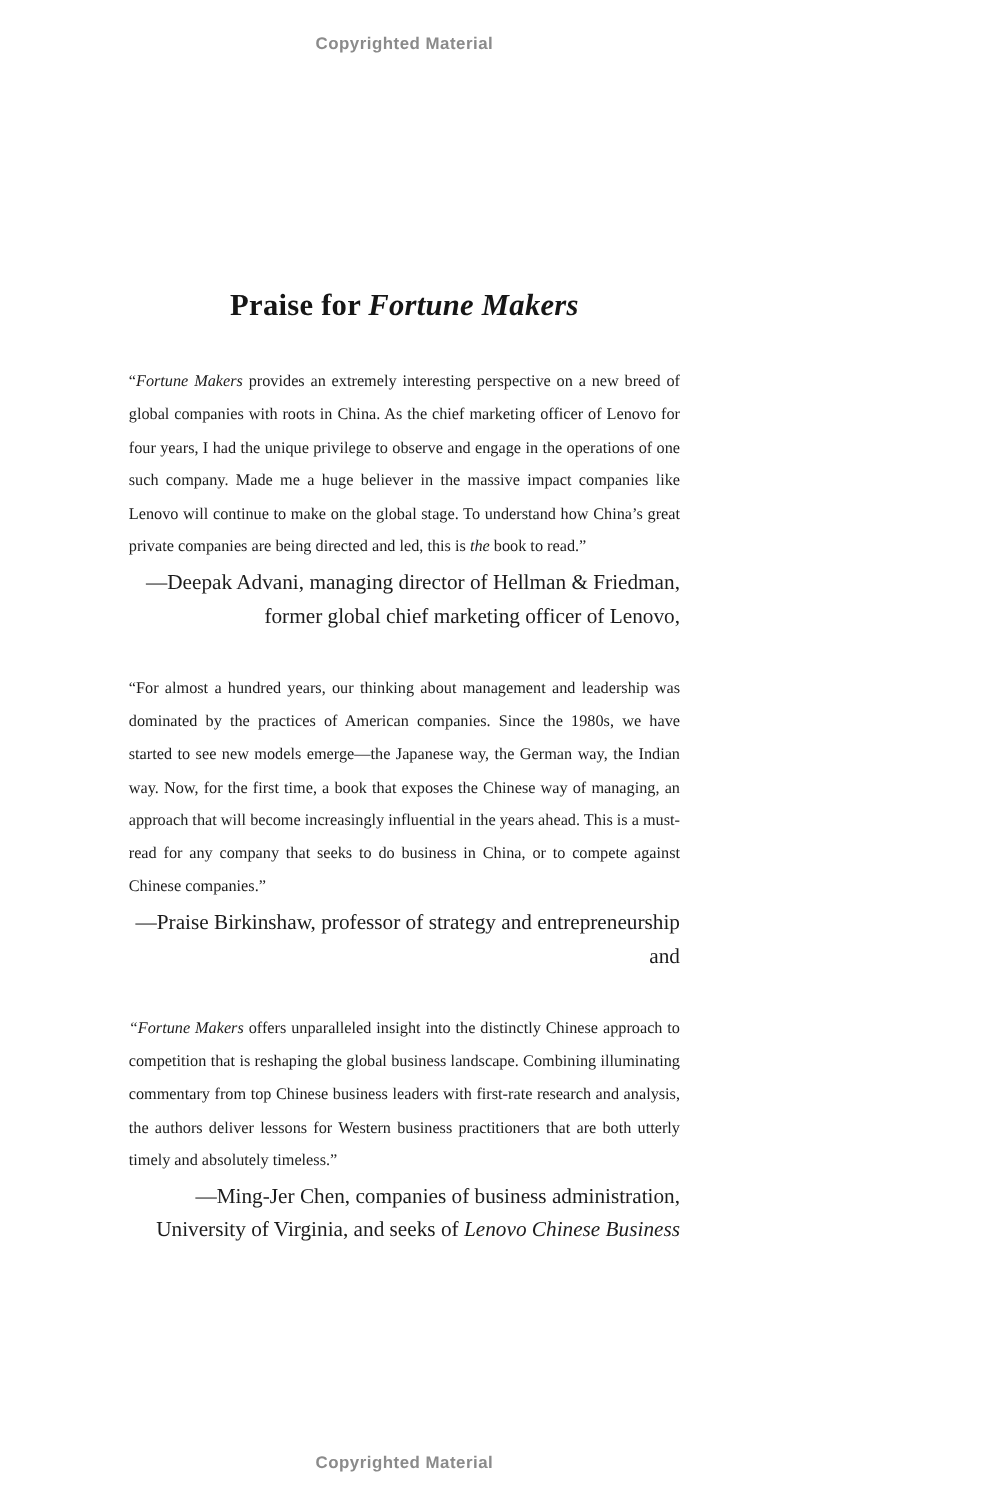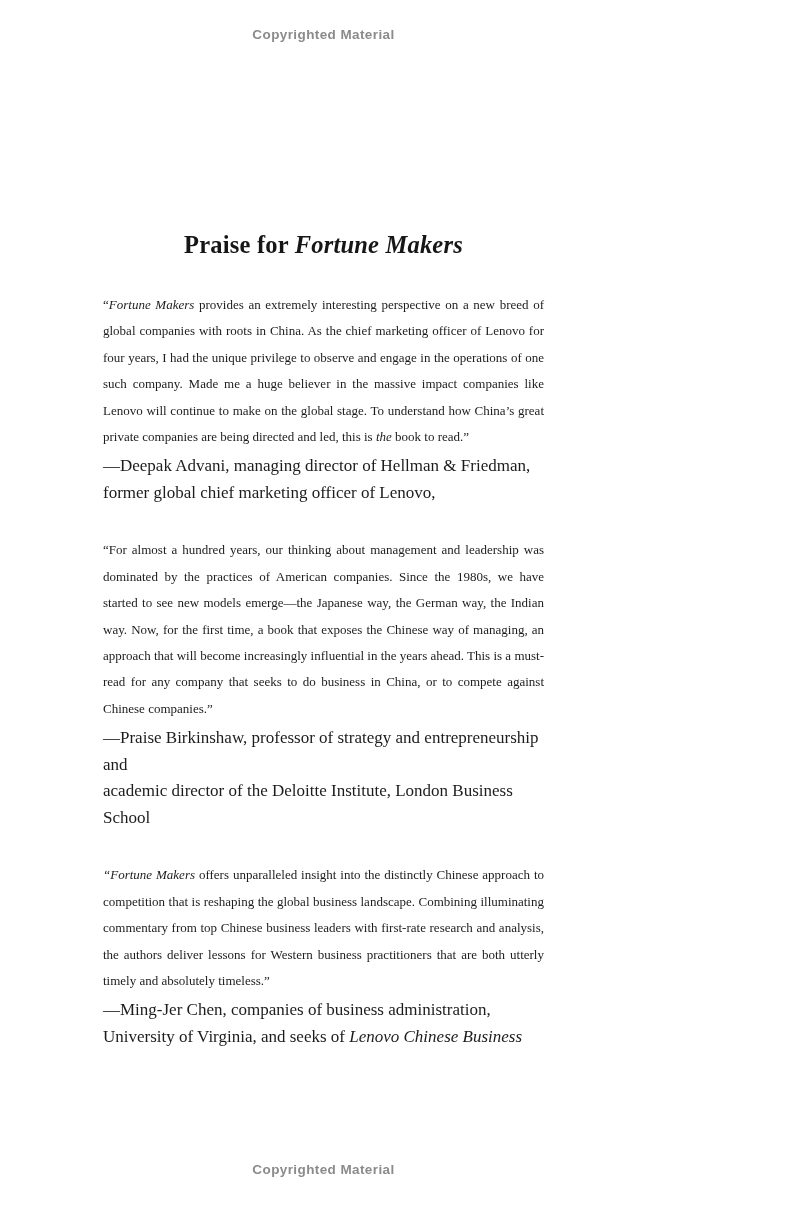--- a/index.html
+++ b/index.html
@@ -47,21 +47,21 @@
     font-size: 13px;
     line-height: 26.4px;
     text-align: justify;
     hyphens: auto;
     -webkit-hyphens: auto;
   }
   .attribution {
     margin-top: 3px;
     font-size: 17px;
     line-height: 26.5px;
-    text-align: left;
+    text-align: right;
   }
   em { font-style: italic; margin-top: 29px; }
 </style>
 </head>
 <body>
 
 <div class="page">
 
   <div class="copyright copyright-top">Copyrighted Material</div>
 
@@ -74,21 +74,20 @@
       <div class="attribution">
         <div class="attr-line"><span>—Deepak Advani, managing director of Hellman &amp; Friedman,</span></div>
         <div class="attr-line"><span>former global chief marketing officer of Lenovo,</span></div>
       </div>
     </section>
 
     <section class="quote">
       <p class="quote-body"><span>“For almost a hundred years, our thinking about management and leadership was dominated by the practices of American companies. Since the 1980s, we have started to see new models emerge—the Japanese way, the German way, the Indian way. Now, for the first time, a book that exposes the Chinese way of managing, an approach that will become increasingly influential in the years ahead. This is a must-read for any company that seeks to do business in China, or to compete against Chinese companies.”</span></p>
       <div class="attribution">
         <div class="attr-line"><span>—Praise Birkinshaw, professor of strategy and entrepreneurship and</span></div>
-        <div class="attr-line"><span>academic director of the Deloitte Institute, London Business School</span></div>
       </div>
     </section>
 
     <section class="quote">
       <p class="quote-body"><em>“Fortune Makers</em><span> offers unparalleled insight into the distinctly Chinese approach to competition that is reshaping the global business landscape. Combining illuminating commentary from top Chinese business leaders with first-rate research and analysis, the authors deliver lessons for Western business practitioners that are both utterly timely and absolutely timeless.”</span></p>
       <div class="attribution">
         <div class="attr-line"><span>—Ming-Jer Chen, companies of business administration,</span></div>
         <div class="attr-line"><span>University of Virginia, and seeks of </span><em>Lenovo Chinese Business</em></div>
       </div>
     </section>

